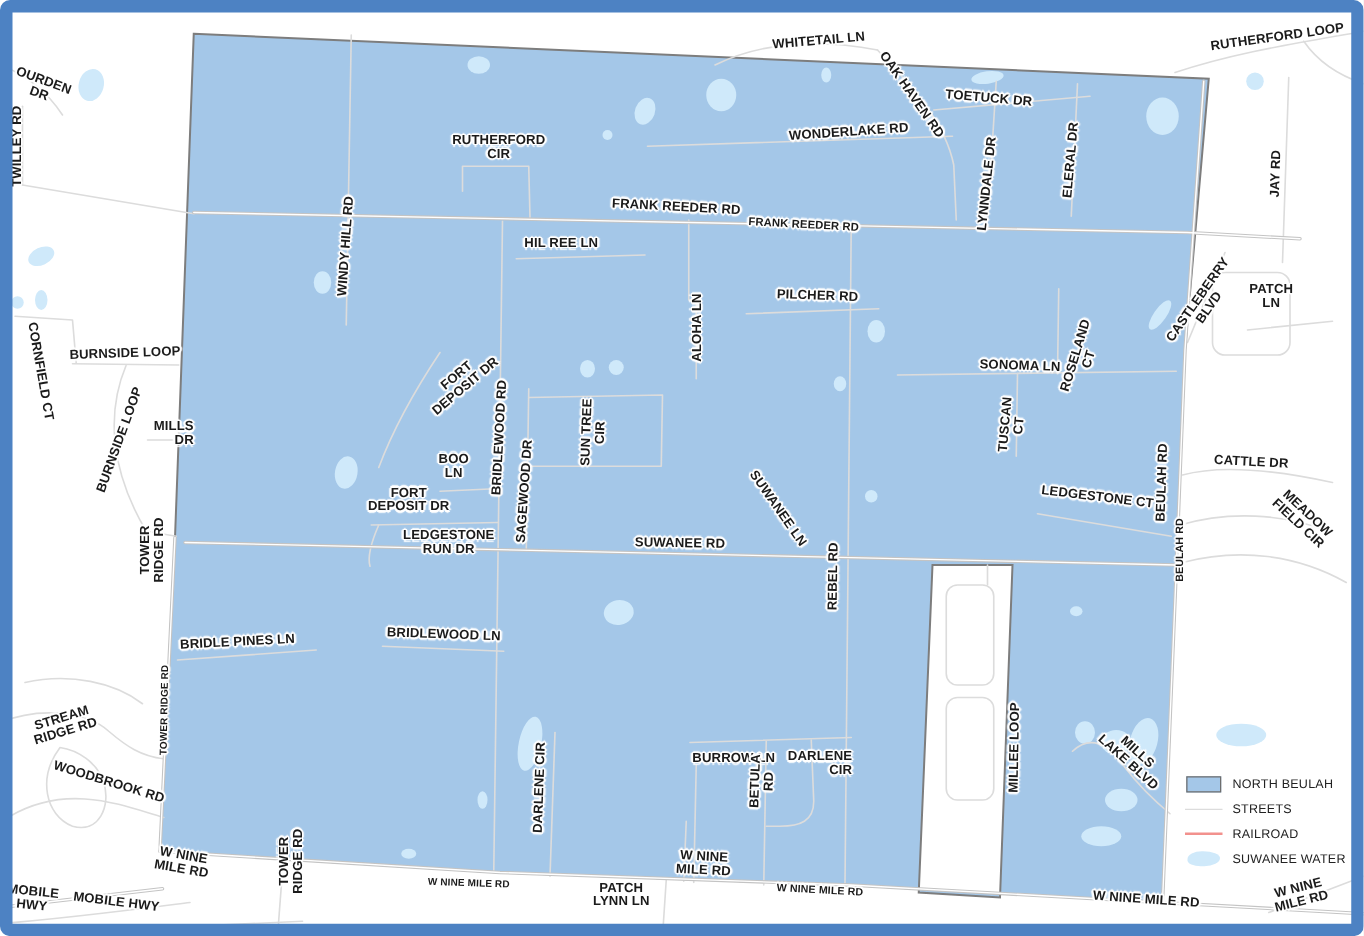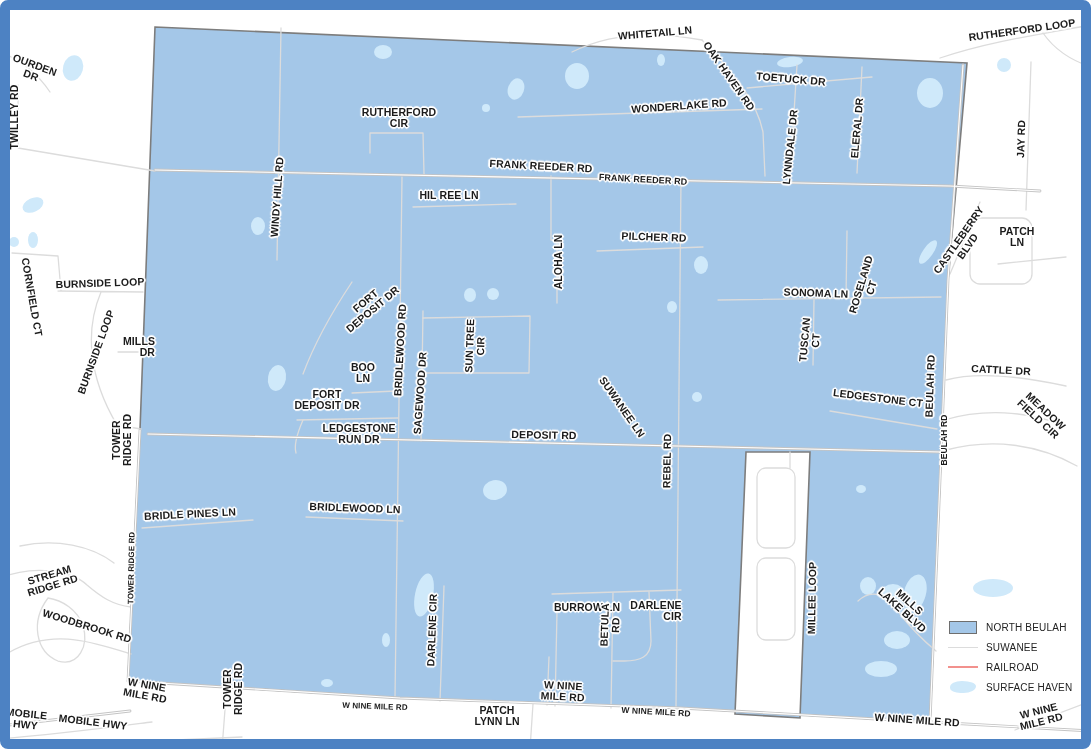--- a/index.html
+++ b/index.html
@@ -269,21 +269,21 @@
       </div>
       <div class="maplabel" style="left: 359px; top: 434px; transform: translate(-50%, -50%) rotate(0deg);">
         <div>LEDGESTONE</div>
         <div>RUN DR</div>
       </div>
       <div class="maplabel" style="left: 122px; top: 440px; transform: translate(-50%, -50%) rotate(-90deg);">
         <div>TOWER</div>
         <div>RIDGE RD</div>
       </div>
       <div class="maplabel" style="left: 544px; top: 435px; transform: translate(-50%, -50%) rotate(1deg);">
-        <div>DEPOSIT RD</div>
+        <div>SUWANEE RD</div>
       </div>
       <div class="maplabel" style="left: 622px; top: 407px; transform: translate(-50%, -50%) rotate(55deg);">
         <div>SUWANEE LN</div>
       </div>
       <div class="maplabel" style="left: 667px; top: 461px; transform: translate(-50%, -50%) rotate(-89deg);">
         <div>REBEL RD</div>
       </div>
       <div class="maplabel" style="left: 878px; top: 398px; transform: translate(-50%, -50%) rotate(7deg);">
         <div>LEDGESTONE CT</div>
       </div>
@@ -379,30 +379,30 @@
     <div class="legend-row">
       <span class="legend-marker">
           <span class="sw-region"></span>
         </span>
       <span class="legend-label">NORTH BEULAH</span>
     </div>
     <div class="legend-row">
       <span class="legend-marker">
           <span class="sw-street"></span>
         </span>
-      <span class="legend-label">SUWANEE</span>
+      <span class="legend-label">STREETS</span>
     </div>
     <div class="legend-row">
       <span class="legend-marker">
           <span class="sw-railroad"></span>
         </span>
       <span class="legend-label">RAILROAD</span>
     </div>
     <div class="legend-row">
       <span class="legend-marker">
           <span class="sw-water"></span>
         </span>
-      <span class="legend-label">SURFACE HAVEN</span>
+      <span class="legend-label">SUWANEE WATER</span>
     </div>
   </div>
 
   <div class="frame"></div>
 </div>
 
 </body></html>

